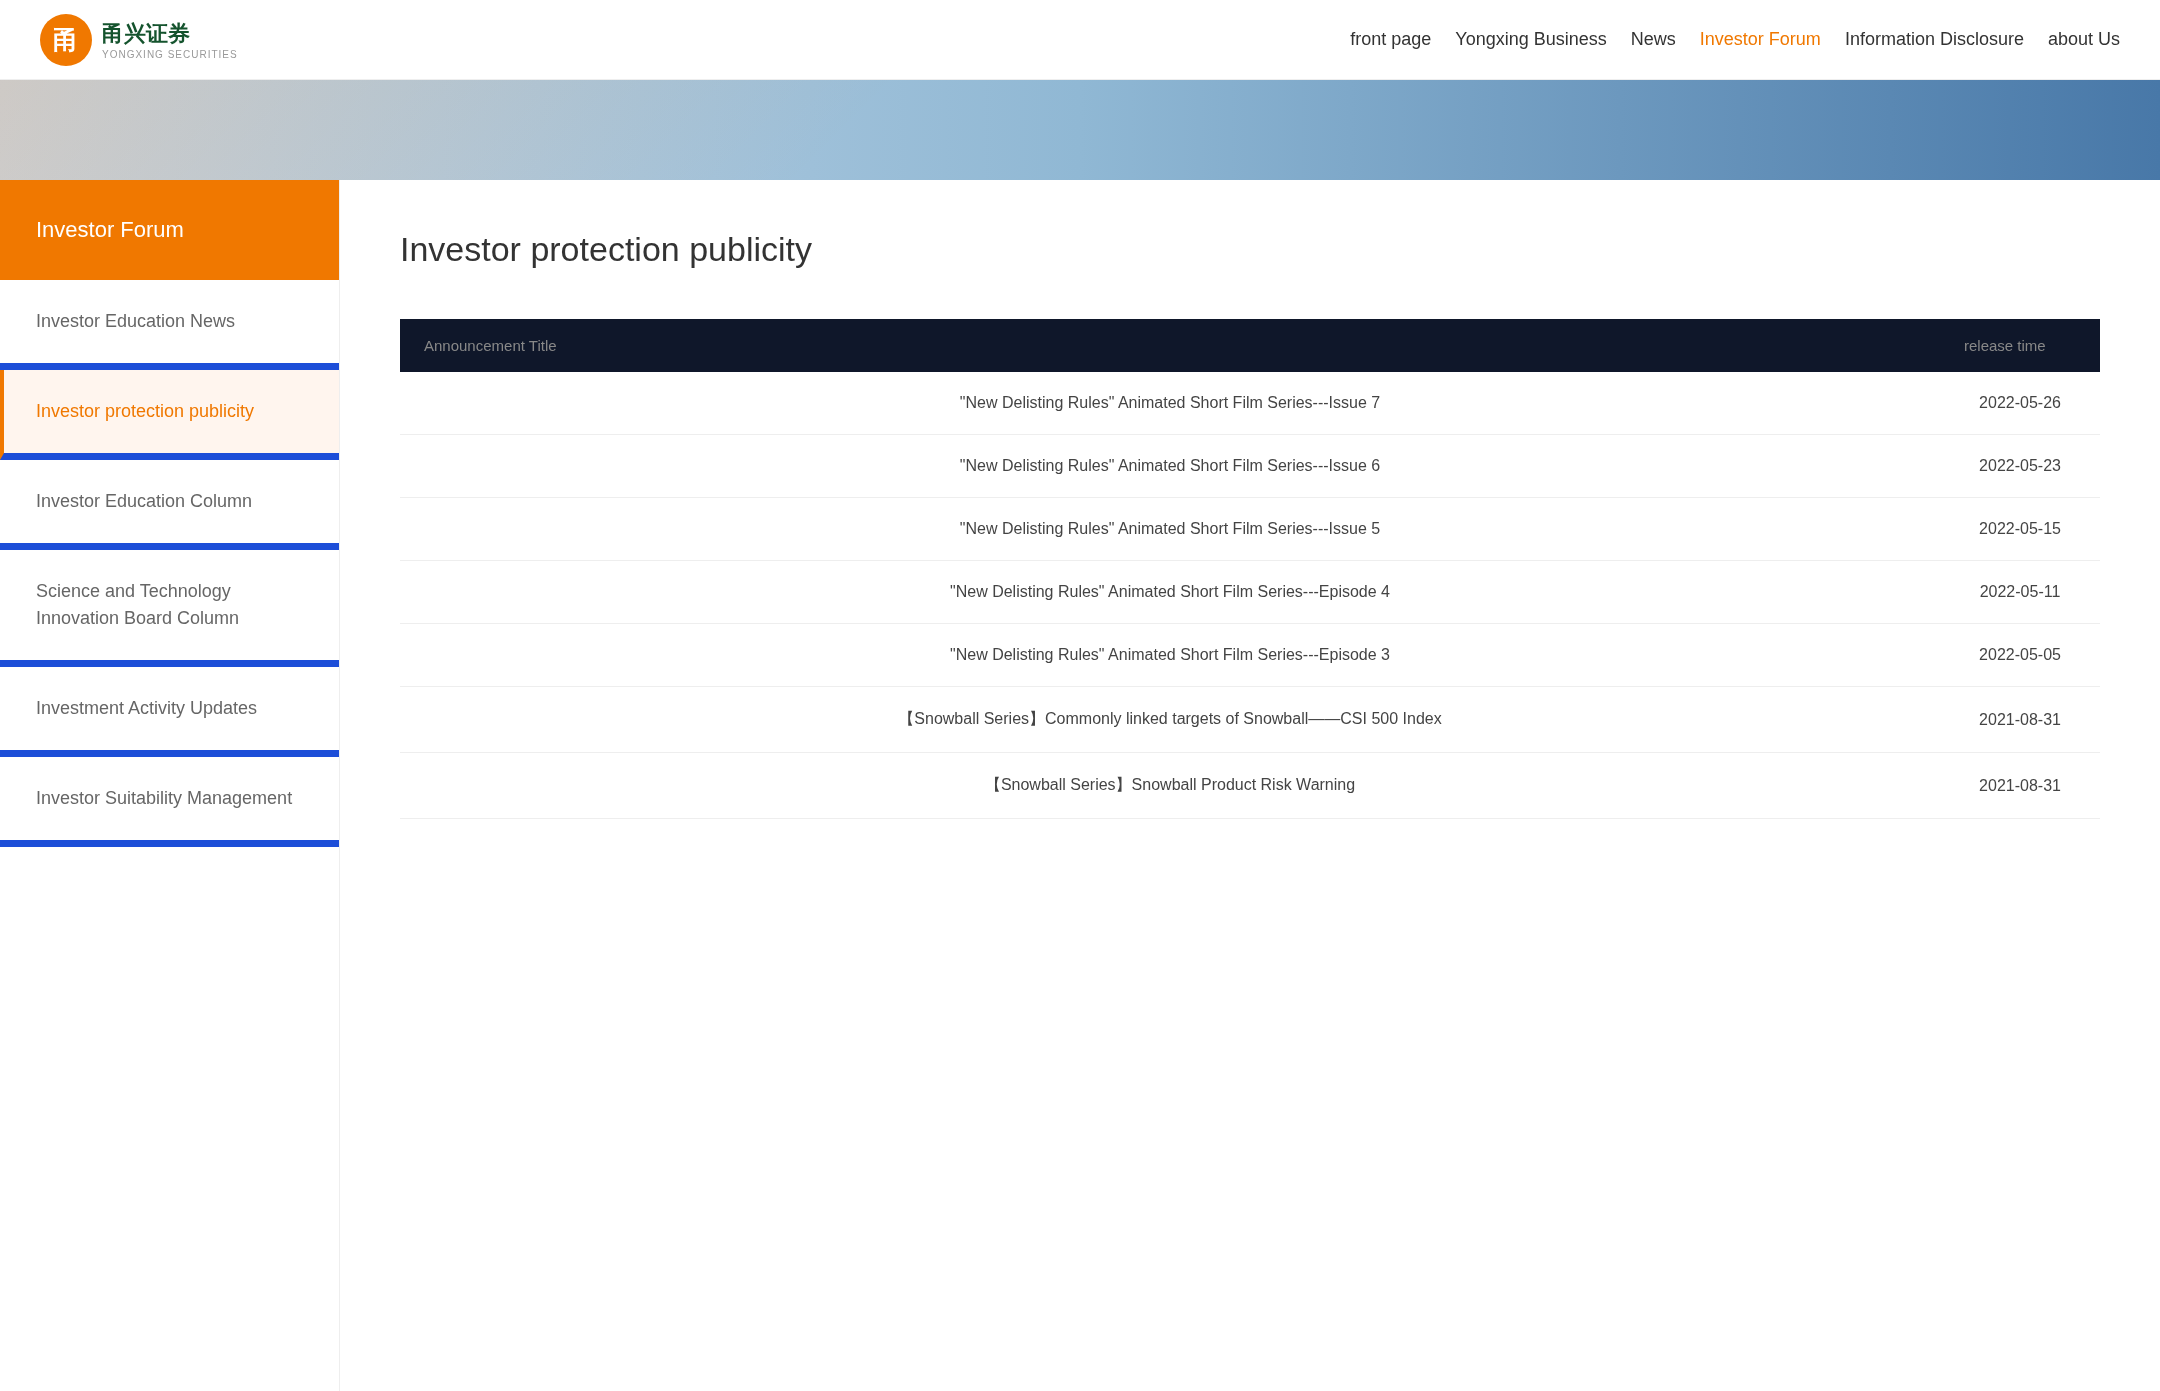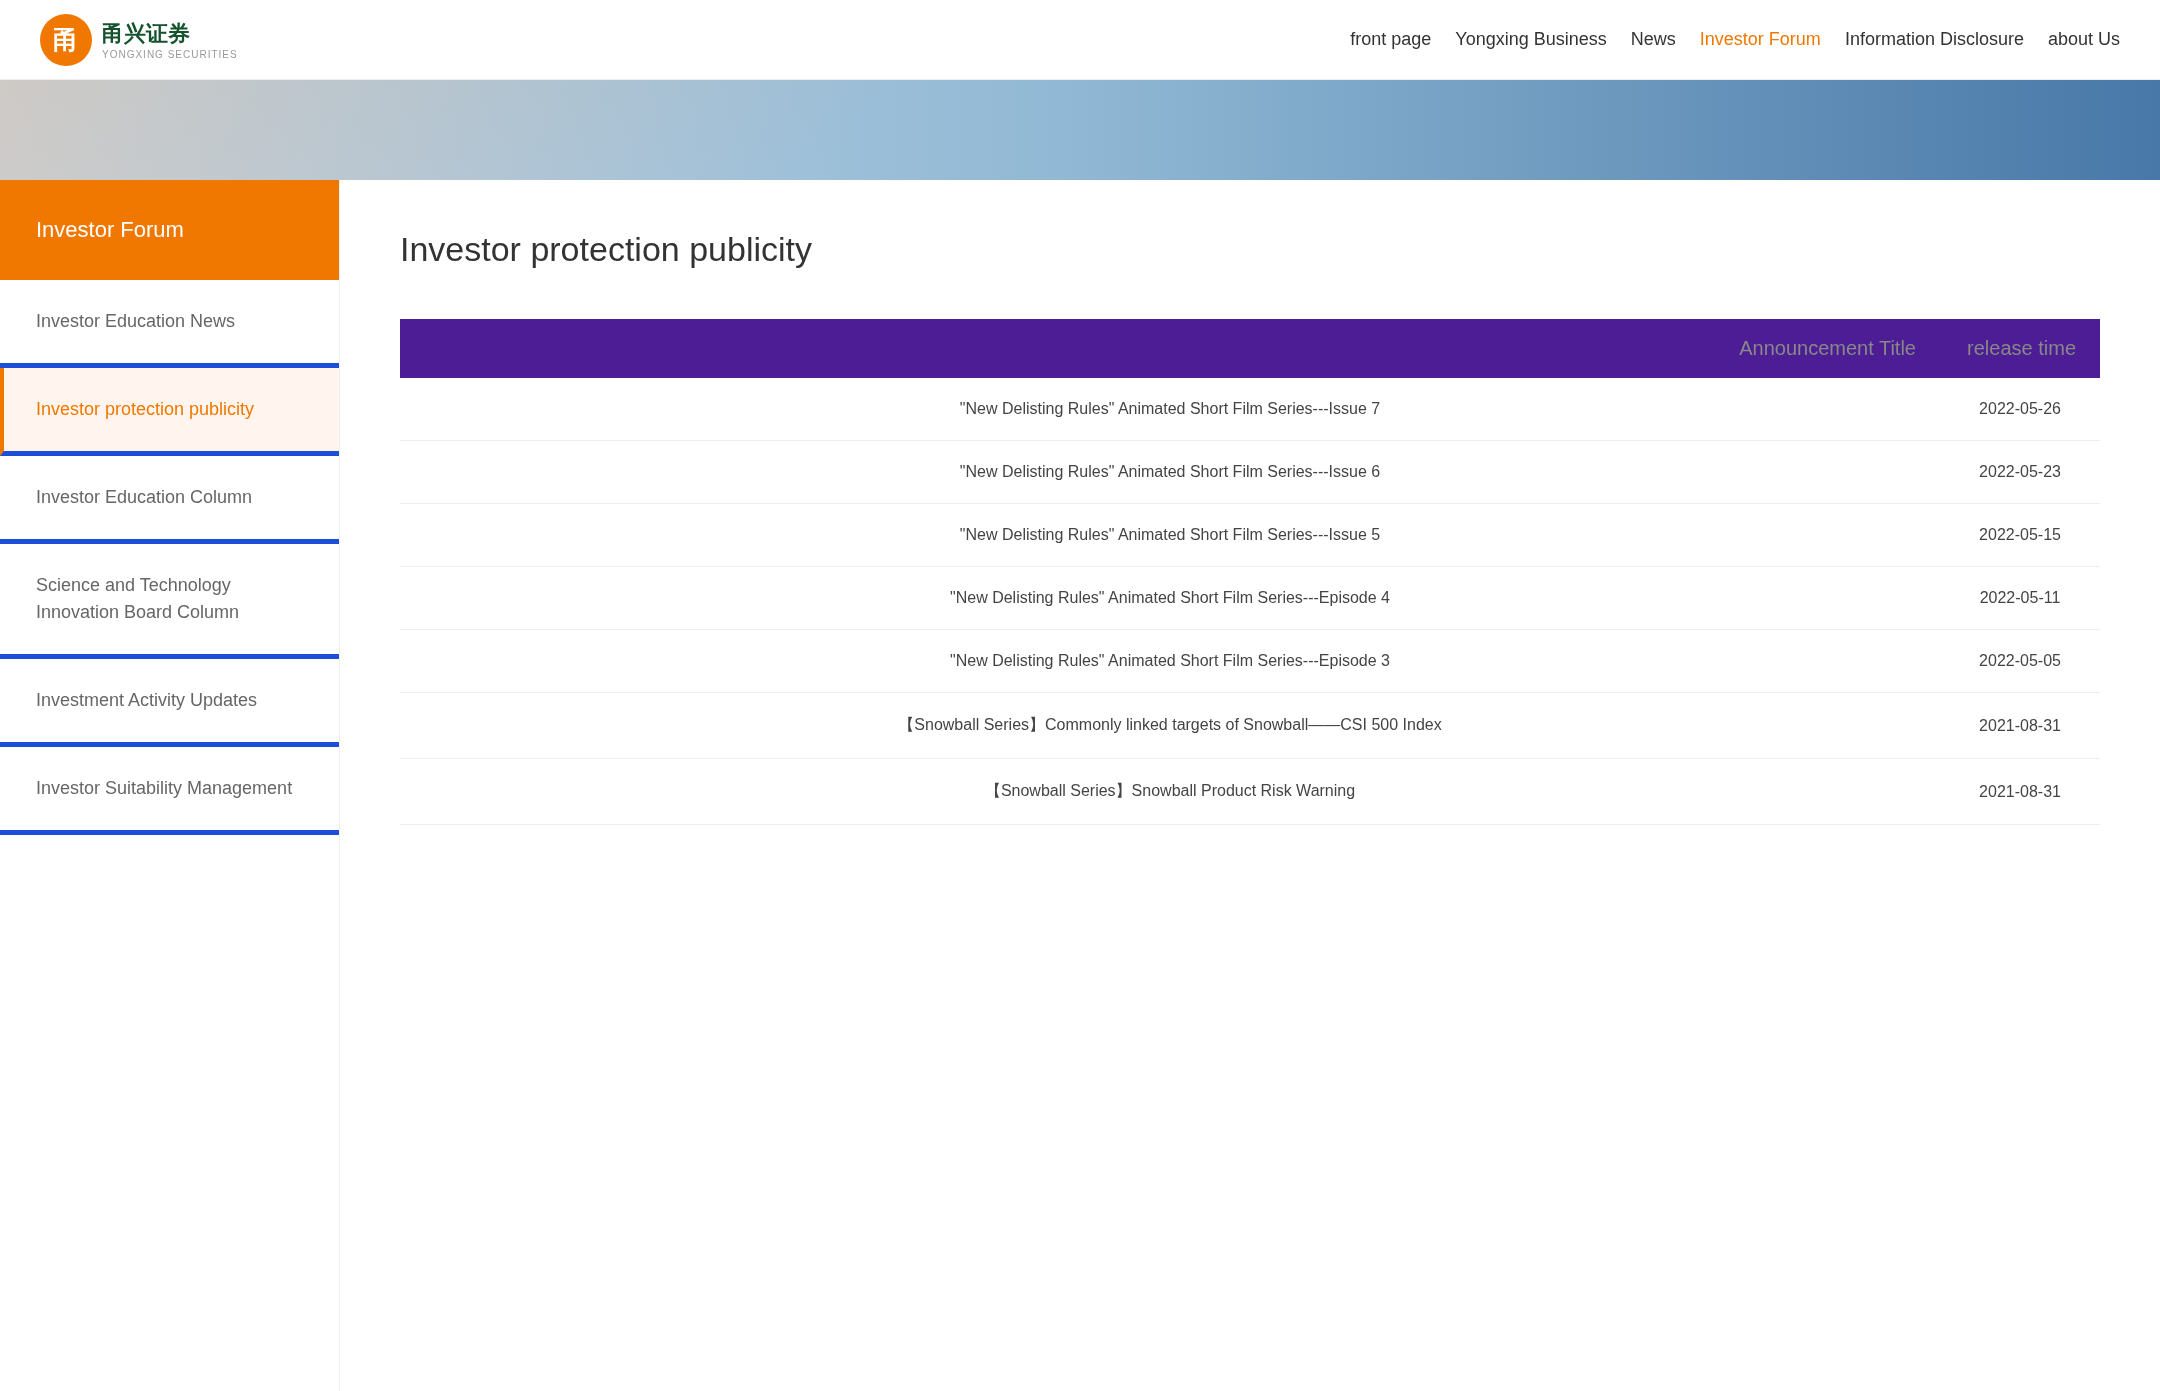--- a/index.html
+++ b/index.html
@@ -94,21 +94,21 @@
       align-items: center;
     }
     .sidebar-menu {
       list-style: none;
     }
     .sidebar-menu-item {
       padding: 28px 36px;
       font-size: 18px;
       color: #666;
       cursor: pointer;
-      border-bottom: 5px solid #1d4ed8;
+      border-bottom: 7px solid #1d4ed8;
       line-height: 1.5;
     }
     .sidebar-menu-item.active {
       color: #f07800;
       background: #fff5ee;
       border-left: 4px solid #f07800;
       padding-left: 32px;
     }
 
     
@@ -122,26 +122,26 @@
       font-weight: 400;
       margin-bottom: 50px;
     }
 
     
     .announcement-table {
       width: 100%;
       border-collapse: collapse;
     }
     .announcement-table th {
-      background: #4c1d95;
+      background: #0f172a;
       color: #888;
       font-weight: normal;
-      font-size: 20px;
+      font-size: 15px;
       padding: 18px 24px;
-      text-align: right;
+      text-align: left;
     }
     .announcement-table td {
       padding: 22px 24px;
       text-align: center;
       font-size: 16px;
       color: #444;
       border-bottom: 1px solid #eee;
     }
     .td-title {
       text-align: center;

